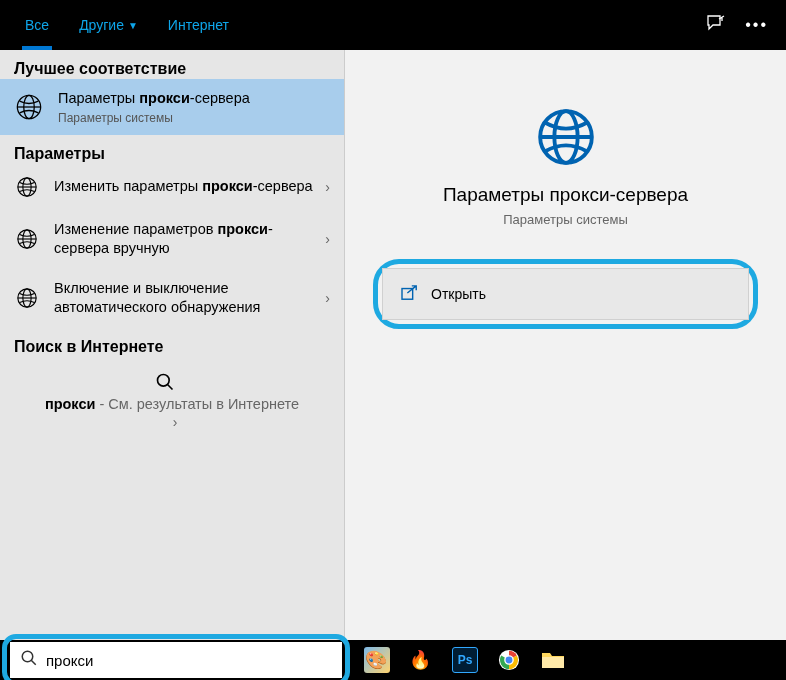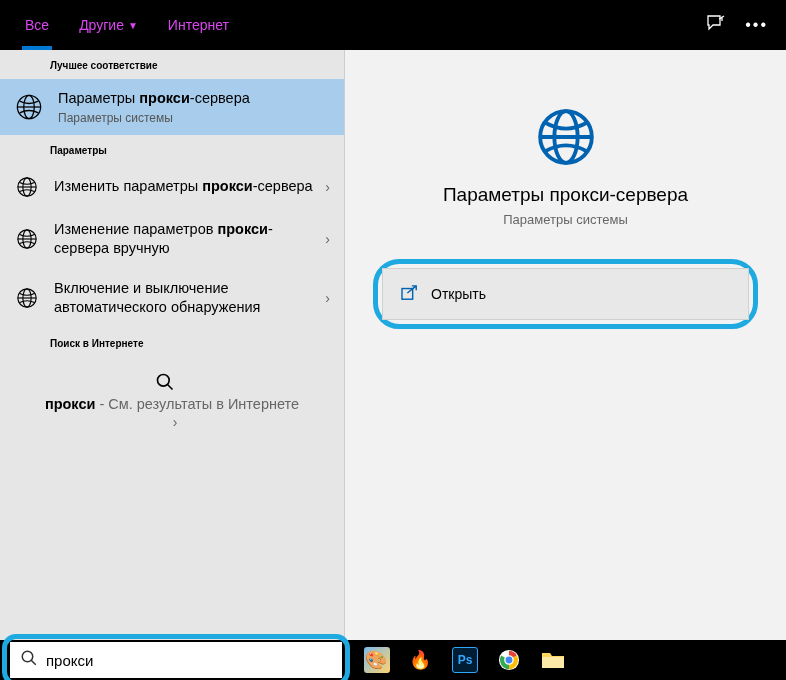--- a/index.html
+++ b/index.html
@@ -1,30 +1,30 @@
 <!DOCTYPE html>
 <html><head>
   <meta charset="utf-8">
   <style>
     * { margin: 0; padding: 0; box-sizing: border-box; font-family: 'Segoe UI', Tahoma, sans-serif; }
     body { width: 786px; height: 680px; background: #fff; overflow: hidden; position: relative; }
     
     .top-bar { height: 50px; background: #000; display: flex; align-items: center; justify-content: space-between; padding: 0 10px; }
     .tabs { display: flex; height: 100%; }
-    .tab { color: #d946ef; font-size: 14px; padding: 0 15px; display: flex; align-items: center; cursor: pointer; position: relative; }
+    .tab { color: #0ea5e9; font-size: 14px; padding: 0 15px; display: flex; align-items: center; cursor: pointer; position: relative; }
     .tab.active { }
     .tab.active::after { content: ''; position: absolute; bottom: 0; left: 12px; right: 12px; height: 4px; background: #0078d4; }
     .tab .caret { margin-left: 4px; font-size: 10px; }
     .top-right { display: flex; align-items: center; gap: 20px; margin-right: 8px; }
     .top-icon { color: #fff; cursor: pointer; }
     
     .content-area { display: flex; height: 590px; }
     
     .left-panel { width: 345px; background: #e6e6e6; border-right: 1px solid #ccc; overflow-y: auto; }
-    .section-header { font-size: 10px; font-weight: 600; padding: 10px 14px 8px; color: #000; margin-left: 36px; }
+    .section-header { font-size: 16px; font-weight: 600; padding: 10px 14px 1px; color: #000; }
     
     .result-item { display: flex; align-items: center; padding: 10px 14px; cursor: pointer; position: relative; }
     .result-item.selected { background: #a8cdec; }
     .result-item .icon-wrap { width: 26px; height: 26px; margin-right: 14px; flex-shrink: 0; display: flex; align-items: center; justify-content: center; }
     .result-item .icon-wrap.big { width: 30px; height: 30px; }
     .result-text { flex: 1; }
     .result-title { font-size: 14.5px; color: #000; line-height: 1.35; }
     .result-subtitle { font-size: 12px; color: #555; margin-top: 2px; }
     .result-item .chevron { color: #666; font-size: 14px; margin-left: 6px; }
     .search-web-item { padding: 12px 14px; flex-direction: column; }

